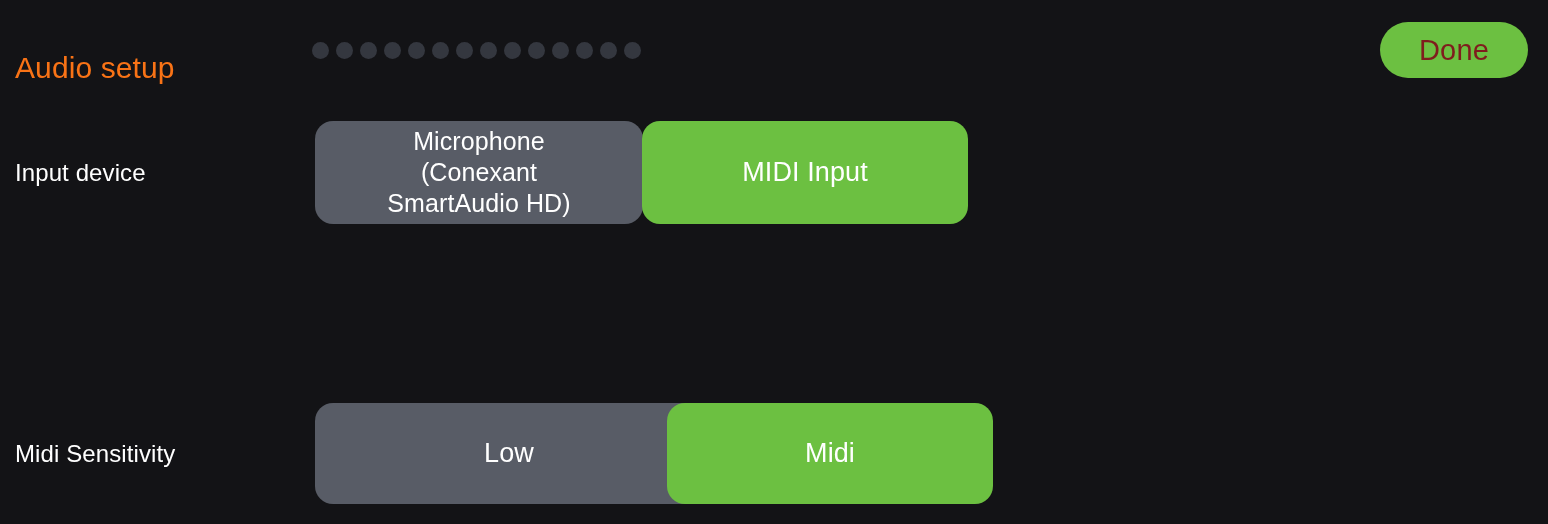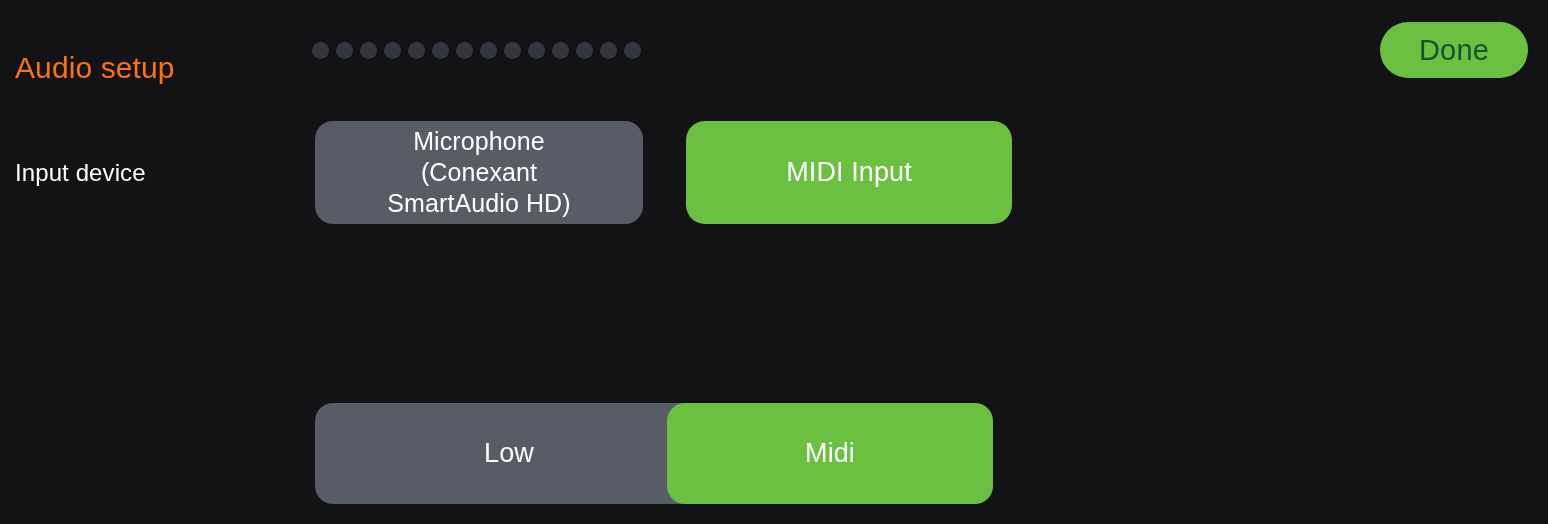--- a/index.html
+++ b/index.html
@@ -60,21 +60,21 @@
     flex: 0 0 auto;
   }
   .done-button {
     position: absolute;
     left: 1380px;
     top: 22px;
     width: 148px;
     height: 56px;
     border-radius: 28px;
     background: #6CC041;
-    color: #14532d;
+    color: #7f1d1d;
     display: flex;
     align-items: center;
     justify-content: center;
     font-size: 29px;
     font-weight: 400;
     letter-spacing: 0.2px;
     border: none;
     cursor: pointer;
     font-family: "Liberation Sans", sans-serif;
     padding: 0;
@@ -124,21 +124,21 @@
   .opt-btn.unselected { background: #585C66; }
 
   .opt-btn.small-text { font-size: 25px; line-height: 1.24; }
 
   
   #row-input-device   { top: 121px;  height: 103px; }
   #row-input-channel  { top: 262px;  height: 102px; }
   #row-midi-sens      { top: 403px;  height: 101px; }
 
   #row-input-device   .btn-a { left: 315px; width: 328px; }
-  #row-input-device   .btn-b { left: 686px; width: 326px; border-radius: 19px; }
+  #row-input-device   .btn-b { left: 642px; width: 326px; }
 
   #row-input-channel  .btn-a { left: 315px; width: 328px; }
   #row-input-channel  .btn-b { left: 657px; width: 347px; }
 
   #row-midi-sens      .btn-a { left: 315px; width: 388px; text-align: right; }
   #row-midi-sens      .btn-b { left: 667px; width: 326px; }
 </style>
 </head>
 <body>
 
@@ -170,17 +170,18 @@
   <div class="option-row" id="row-input-device">
     <div class="row-label">Input device</div>
     <button class="opt-btn btn-a unselected small-text">Microphone
 (Conexant
 SmartAudio HD)</button>
     <button class="opt-btn btn-b selected">MIDI Input</button>
   </div>
 
 
   <div class="option-row" id="row-midi-sens">
+    <div class="row-label">Midi Sensitivity</div>
     <button class="opt-btn btn-a unselected">Low</button>
     <button class="opt-btn btn-b selected">Midi</button>
   </div>
 
 </div>
 
 </body></html>

